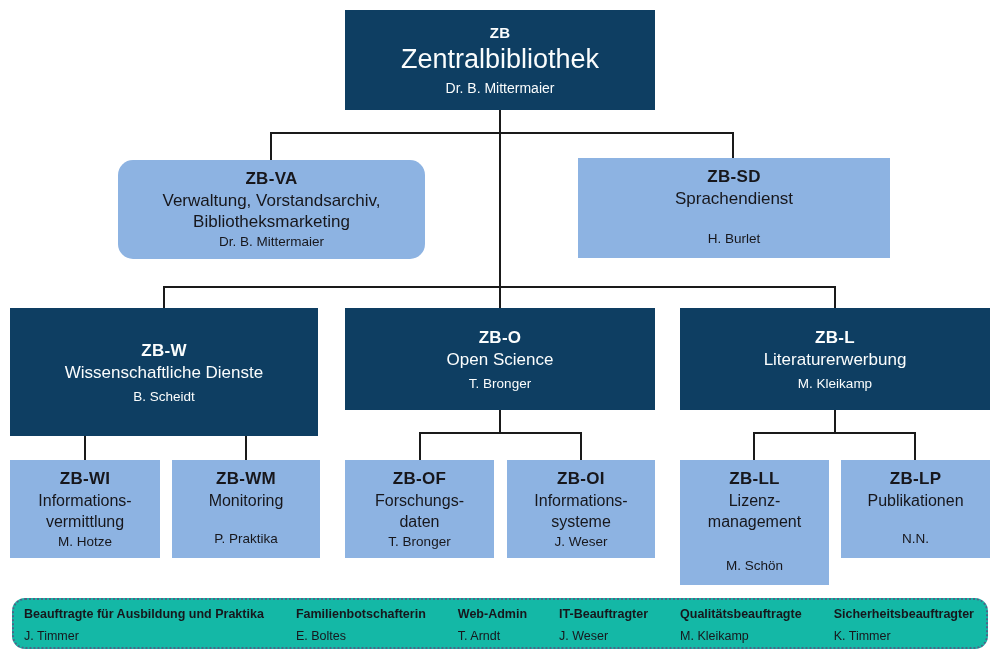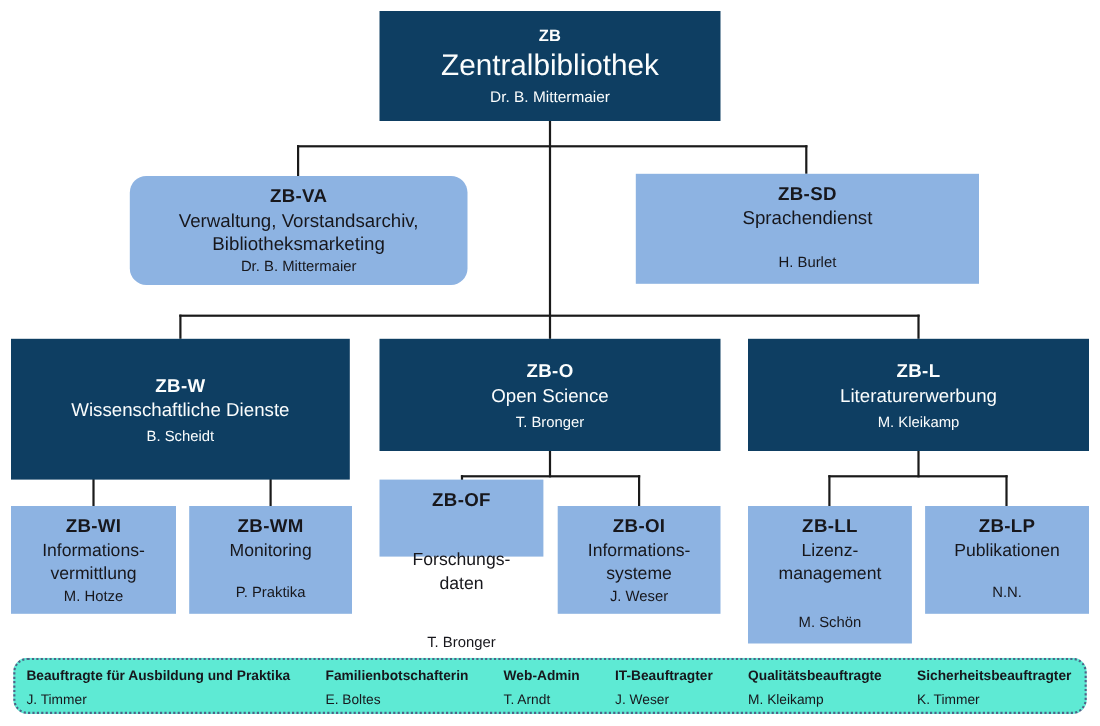--- a/index.html
+++ b/index.html
@@ -29,28 +29,28 @@
   .lvl4 .title{font-size:16px;}
   
   .n-zb  {left:345px;top:10px; width:310px;height:100px;}
   .n-zbva{left:118px;top:160px;width:307px;height:99px;}
   .n-zbsd{left:578px;top:158px;width:312px;height:100px;}
   .n-zbw {left:10px; top:308px;width:308px;height:128px;}
   .n-zbo {left:345px;top:308px;width:310px;height:102px;}
   .n-zbl {left:680px;top:308px;width:310px;height:102px;}
   .n-zbwi{left:10px; top:460px;width:150px;height:98px;}
   .n-zbwm{left:172px;top:460px;width:148px;height:98px;}
-  .n-zbof{left:345px;top:436px;width:149px;height:70px;gap:33px;}
+  .n-zbof{left:345px;top:460px;width:149px;height:98px;}
   .n-zboi{left:507px;top:460px;width:148px;height:98px;}
   .n-zbll{left:680px;top:460px;width:149px;height:125px;}
   .n-zblp{left:841px;top:460px;width:149px;height:98px;}
   
   .officers{
     position:absolute;left:12px;top:598px;width:976px;height:51px;box-sizing:border-box;
-    background:#5eead4;border:2px dotted #4d6487;border-radius:13px;
+    background:#14b8a6;border:2px dotted #4d6487;border-radius:13px;
     display:flex;justify-content:space-between;align-items:flex-start;
     padding:6px 12px 0 10px;color:#17171c;
   }
   .officer{display:flex;flex-direction:column;}
   .officer .role{font-weight:bold;font-size:12.5px;line-height:16px;}
   .officer .oname{font-size:12.5px;line-height:16px;margin-top:6px;}
 </style>
 </head>
 <body>
 

